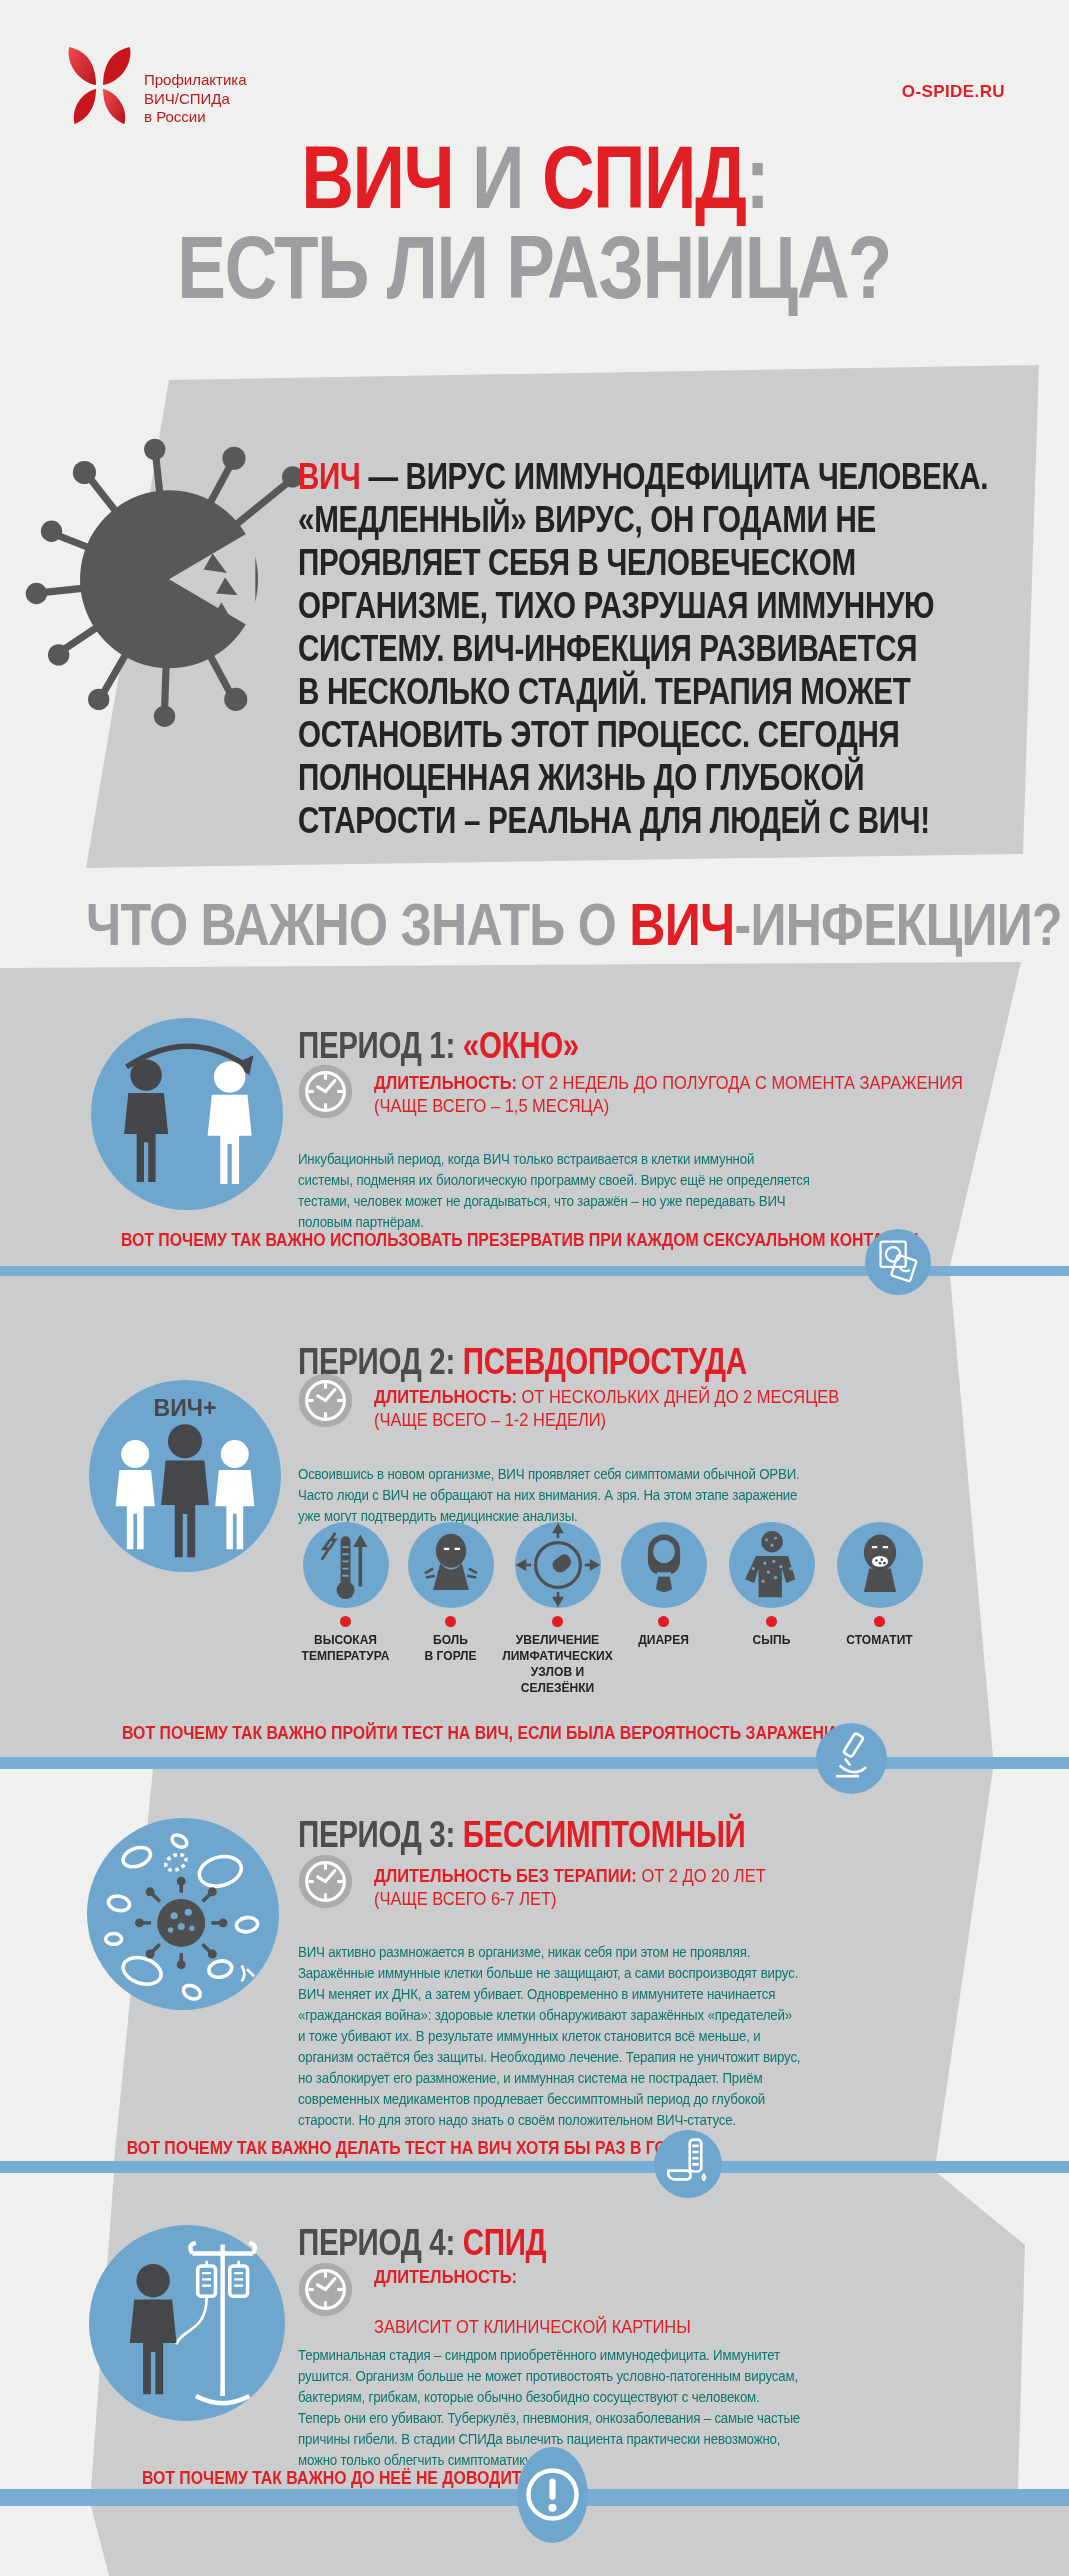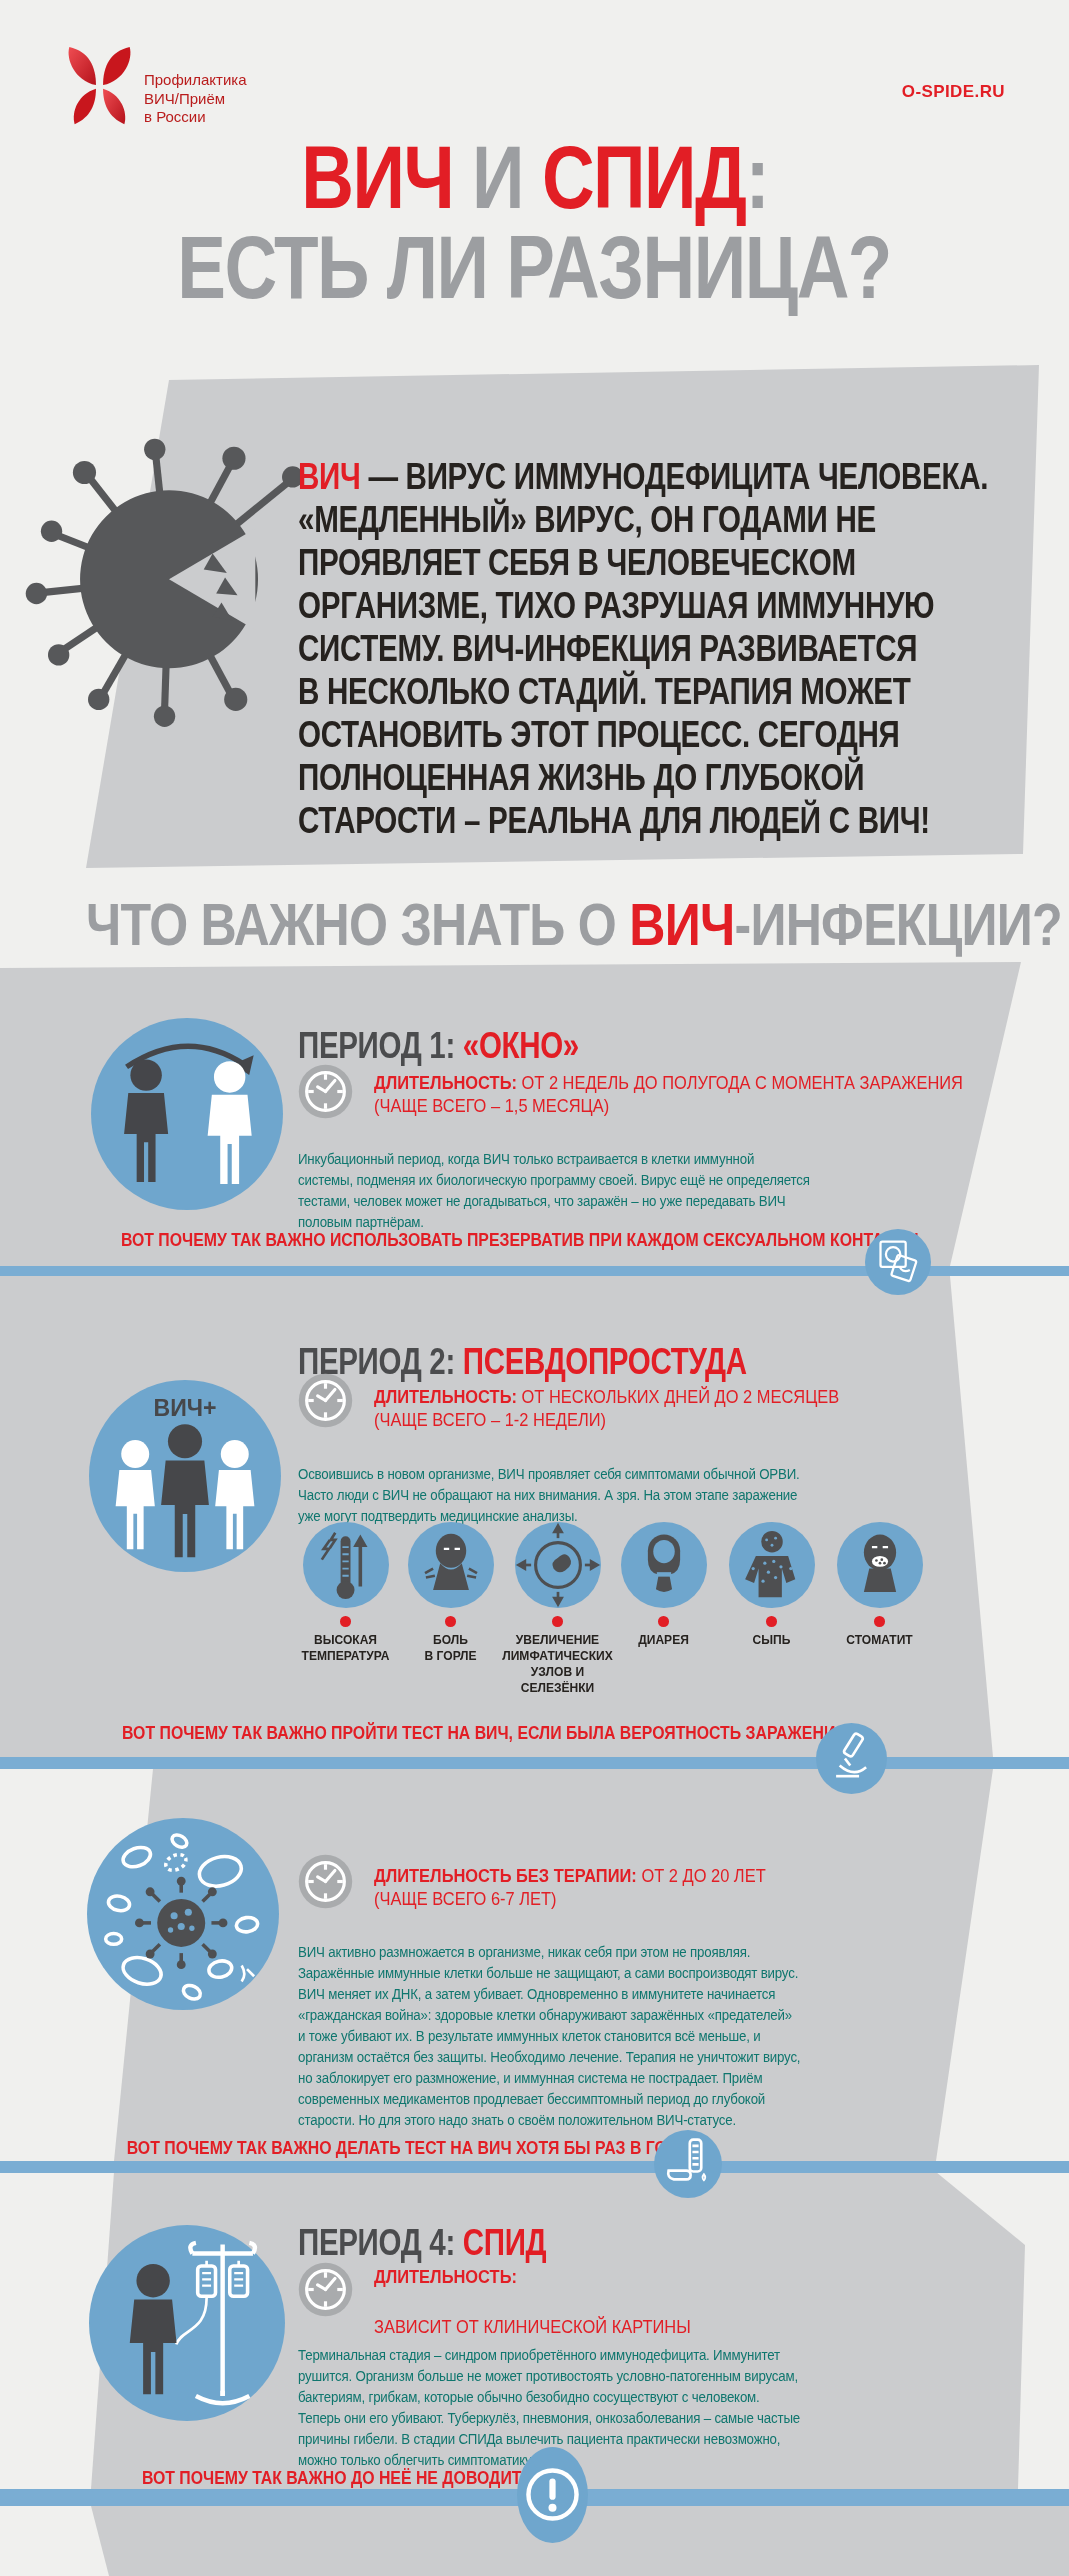--- a/index.html
+++ b/index.html
@@ -65,21 +65,21 @@
           <stop offset="1" stop-color="#b5121b"></stop>
       </linearGradient>
     </defs>
     <path d="M36,45 C12,40 2,16 6,2 C28,7 36,24 36,45 Z" fill="url(#rg)"></path>
     <path d="M44,45 C68,40 78,16 74,2 C52,7 44,24 44,45 Z" fill="#c8161d"></path>
     <path d="M36,49 C16,55 8,75 12,89 C30,81 36,66 36,49 Z" fill="#c8161d"></path>
     <path d="M44,49 C64,55 72,75 68,89 C50,81 44,66 44,49 Z" fill="url(#rg)"></path>
   </svg>
   <div class="abs logo-text" style="left:144px;top:71px;">
     <div>Профилактика</div>
-    <div>ВИЧ/Приём</div>
+    <div>ВИЧ/СПИДа</div>
     <div>в России</div>
   </div>
   <div class="abs site" style="right:64px;top:82px;">O-SPIDE.RU</div>
 
   <div class="abs main-title">
     <div><span class="condc" style="transform:scaleX(.82);"><span class="red">ВИЧ</span><span class="gray"> И </span><span class="red">СПИД</span><span class="gray">:</span></span></div>
     <div><span class="condc" style="transform:scaleX(.82);"><span>ЕСТЬ ЛИ РАЗНИЦА?</span></span></div>
   </div>
 
   <svg class="abs" style="left:22px;top:428px;" width="294" height="307" viewBox="0 0 330 345">
@@ -418,20 +418,23 @@
       <g fill="#6fa6cd">
         <circle cx="98" cy="110" r="4"></circle>
           <circle cx="114" cy="106" r="4"></circle>
           <circle cx="106" cy="122" r="4"></circle>
         <circle cx="94" cy="126" r="3"></circle>
           <circle cx="118" cy="124" r="3"></circle>
       </g>
     </g>
   </svg>
 
+  <div class="abs ptitle" style="left:298px;top:1814px;">
+    <span class="cond" style="transform:scaleX(.82);"><span>ПЕРИОД 3: </span><span class="red">БЕССИМПТОМНЫЙ</span></span>
+  </div>
   <svg class="abs" style="left:298px;top:1854px;" width="55" height="55" viewBox="0 0 70 70">
     <circle cx="35" cy="35" r="34" fill="#a9abad"></circle>
     <circle cx="35" cy="35" r="24" fill="none" stroke="#fff" stroke-width="4"></circle>
     <rect x="33" y="13" width="4" height="7" fill="#fff"></rect>
       <rect x="33" y="50" width="4" height="7" fill="#fff"></rect>
     <rect x="13" y="33" width="7" height="4" fill="#fff"></rect>
       <rect x="50" y="33" width="7" height="4" fill="#fff"></rect>
     <line x1="35" y1="35" x2="47" y2="21" stroke="#fff" stroke-width="4" stroke-linecap="round"></line>
     <line x1="35" y1="35" x2="25" y2="29" stroke="#fff" stroke-width="4" stroke-linecap="round"></line>
   </svg>

